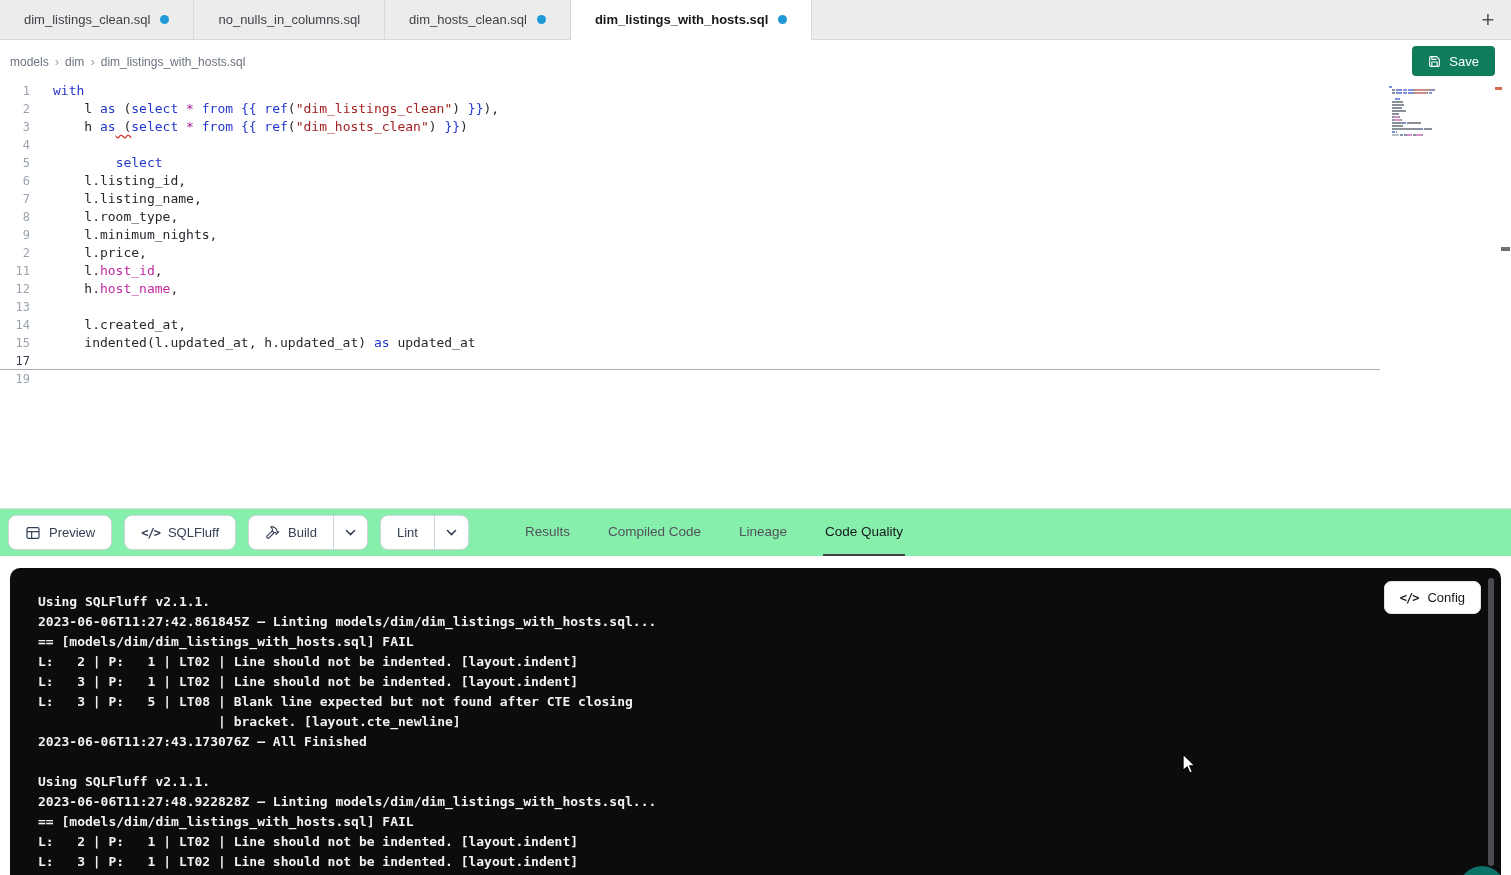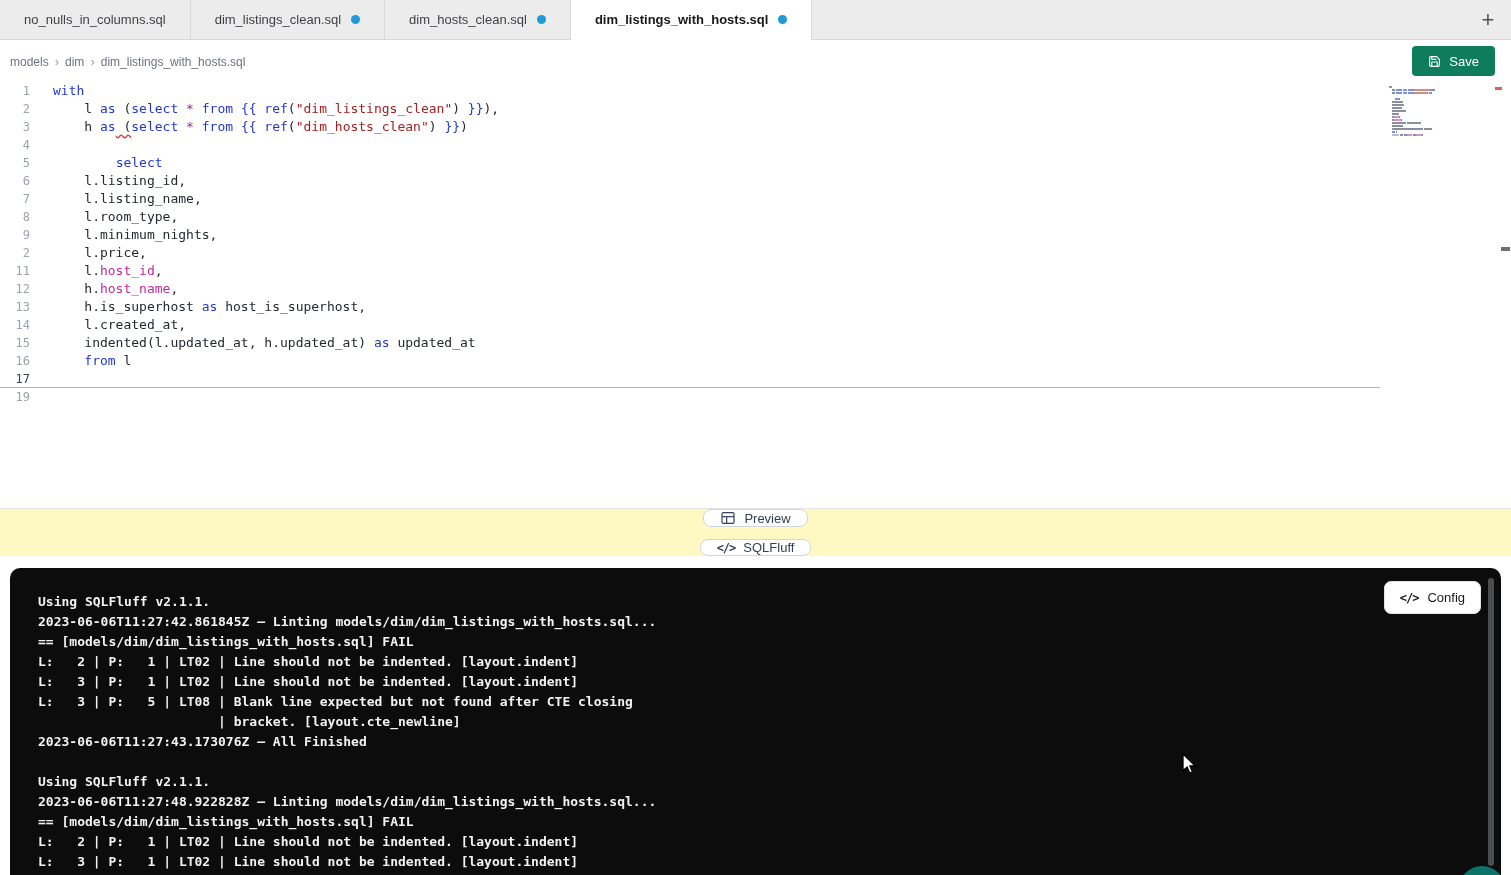--- a/index.html
+++ b/index.html
@@ -48,21 +48,21 @@
   .mm-seg.kw  { background:#7c8fe0; }
   .mm-seg.pl  { background:#8a9099; }
   .mm-seg.str { background:#cc8f8a; }
   .mm-seg.mg  { background:#d492c8; }
   .mm-seg.gr  { background:#b9c0c9; }
   .mm-seg.op  { background:#bb8cd8; }
   .mm-warn { position:absolute; right:9px; top:5px; width:7px; height:3px; background:#d8674f; }
   .sb-dash { position:absolute; right:1px; top:165px; width:9px; height:4px; background:#6f6f6f; }
 
   
-  .toolbar { height:48px; border-top:1px solid #e4e4e7; display:flex; align-items:center; padding:0 8px; gap:12px; background:#fef9c3;flex-direction:column; }
+  .toolbar { height:48px; border-top:1px solid #e4e4e7; display:flex; align-items:center; padding:0 8px; gap:12px; background:#86efac; }
   .btn { display:inline-flex; align-items:center; gap:8px; height:35px; padding:0 16px; background:#fff;
          border:1px solid #d0d5dd; border-radius:8px; font-size:13px; color:#344054; font-family:inherit; cursor:pointer; }
   .split { display:inline-flex; }
   .split .main { border-radius:8px 0 0 8px; border-right:none; }
   .split .chev { border-radius:0 8px 8px 0; padding:0 11px; border-left:1px solid #d0d5dd; }
   .code-ic { font-family:"DejaVu Sans Mono","Liberation Mono",monospace; font-weight:bold; font-size:12px; letter-spacing:-1px; }
   .panel-tabs { display:flex; gap:34px; margin-left:42px; align-self:stretch; align-items:stretch; }
   .ptab { display:flex; align-items:center; font-size:13.5px; color:#52525b; cursor:pointer;
           border-bottom:2px solid transparent; padding:0 2px; }
   .ptab.active { color:#18181b; border-bottom-color:#3f3f46;text-align:right; }
@@ -79,25 +79,25 @@
   
   .mouse { position:absolute; left:1179px; top:753px; }
   .help-bubble { position:absolute; left:1459px; top:866px; width:46px; height:46px; border-radius:50%; background:#0c7369; cursor:pointer; }
 </style>
 </head>
 <body>
 
 <div class="tabbar">
   <div class="tabs">
       <div class="tab">
-        <span class="tab-label">no_nulls_in_columns.sql</span>
-      </div>
-      <div class="tab">
         <span class="tab-label">dim_listings_clean.sql</span>
         <span class="dot"></span>
+      </div>
+      <div class="tab">
+        <span class="tab-label">no_nulls_in_columns.sql</span>
       </div>
       <div class="tab">
         <span class="tab-label">dim_hosts_clean.sql</span>
         <span class="dot"></span>
       </div>
       <div class="tab active">
         <span class="tab-label">dim_listings_with_hosts.sql</span>
         <span class="dot"></span>
       </div>
     </div>
@@ -162,33 +162,28 @@
       <div class="ed-row">
         <div class="ln">11</div>
         <div class="code-text"><span class="seg pl">    l.</span><span class="seg mg">host_id</span><span class="seg pl">,</span></div>
       </div>
       <div class="ed-row">
         <div class="ln">12</div>
         <div class="code-text"><span class="seg pl">    h.</span><span class="seg mg">host_name</span><span class="seg pl">,</span></div>
       </div>
       <div class="ed-row">
         <div class="ln">13</div>
-        <div class="code-text"><span class="seg pl">    h.is_superhost </span><span class="seg kw">as</span><span class="seg pl"> host_is_superhost,</span></div>
       </div>
       <div class="ed-row">
         <div class="ln">14</div>
         <div class="code-text"><span class="seg pl">    l.created_at,</span></div>
       </div>
       <div class="ed-row">
         <div class="ln">15</div>
         <div class="code-text"><span class="seg pl">    indented(l.updated_at, h.updated_at) </span><span class="seg kw">as</span><span class="seg pl"> updated_at</span></div>
-      </div>
-      <div class="ed-row">
-        <div class="ln">16</div>
-        <div class="code-text"><span class="seg pl">    </span><span class="seg kw">from</span><span class="seg pl"> l</span></div>
       </div>
       <div class="ed-row active">
         <div class="ln">17</div>
       </div>
       <div class="ed-row">
         <div class="ln">19</div>
         <div class="code-text"></div>
       </div>
     </div>
   <div class="minimap">

